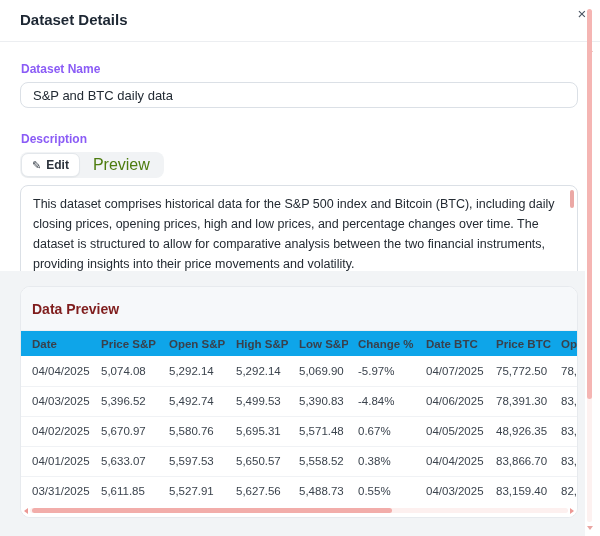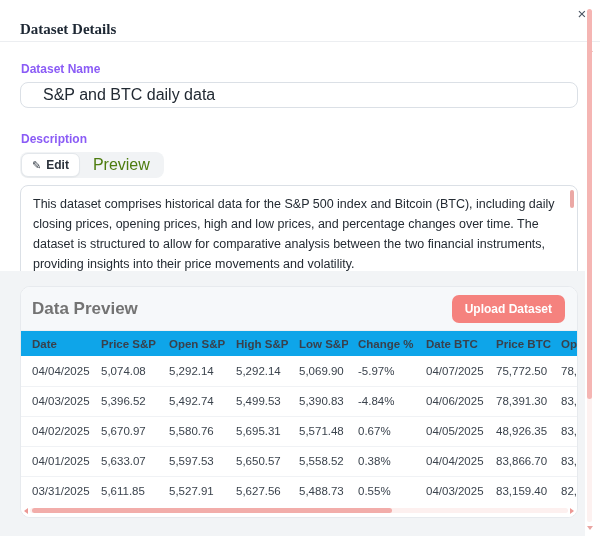--- a/index.html
+++ b/index.html
@@ -6,29 +6,29 @@
   html,body { width:600px; height:536px; }
   body {
     font-family: "Liberation Sans", "DejaVu Sans", sans-serif;
     background:#ffffff;
     position:relative;
     overflow:hidden;
     color:#242b33;
   }
   
   .modal-header { height:42px; border-bottom:1px solid #eceef1; position:relative; }
-  .modal-title { position:absolute; left:20px; top:21px; font-size:15px; font-weight:700; color:#1d2733;font-family:Liberation Serif, serif; }
+  .modal-title { position:absolute; left:20px; top:11px; font-size:15px; font-weight:700; color:#1d2733; }
   .close-btn { position:absolute; right:8px; top:4px; width:20px; height:20px; border:none; background:transparent;
     font-size:15px; color:#4b5563; cursor:pointer; line-height:20px; text-align:center; padding:0; }
   
   .content { padding:20px 22px 0 20px; }
   .field-label { font-size:12px; font-weight:600; color:#8b5cf6; margin:0 0 6px 1px; }
   .text-input {
     width:100%; height:26px; border:1px solid #dbe0e6; border-radius:8px; background:#fff;
-    font-family:inherit; font-size:16px; color:#222a33; padding:0 22px; outline:none; display:block;
+    font-family:inherit; font-size:13px; color:#222a33; padding:0 12px; outline:none; display:block;
   }
   .desc-label { margin-top:24px; }
   .tabs-row { display:flex; justify-content:space-between; align-items:center; margin-top:5px; }
   .seg-control { display:inline-flex; background:#f1f3f5; border-radius:8px; padding:1px; align-items:stretch; }
   .seg-edit {
     display:inline-flex; align-items:center; gap:5px; background:#ffffff; border:1px solid #e3e7eb;
     border-radius:7px; padding:3px 10px; font-size:12px; font-weight:700; color:#2b323b; cursor:pointer;
     font-family:inherit; box-shadow:0 1px 1px rgba(0,0,0,.04);
   }
   .seg-edit .pencil { font-size:11px; color:#3a424c; }
@@ -56,21 +56,21 @@
   
   .lower { position:absolute; left:0; right:15px; top:271px; bottom:0; background:#f2f4f6; }
   .card {
     position:absolute; left:20px; right:7px; top:15px; bottom:18px;
     background:#ffffff; border:1px solid #e7eaee; border-radius:10px; overflow:hidden;
   }
   .card-header {
     height:44px; background:#f6f8fa; display:flex; align-items:center; justify-content:space-between;
     padding:0 12px 0 11px; border-bottom:1px solid #eef0f3;
   }
-  .card-title { font-size:17px; font-weight:700; color:#737373; }
+  .card-title { font-size:14px; font-weight:700; color:#7f1d1d; }
   .upload-btn {
     border:none; background:#f5827e; color:#ffffff; font-size:12px; font-weight:700;
     border-radius:7px; padding:7px 13px; cursor:pointer; font-family:inherit;
   }
   .table-clip { overflow:hidden; height:176px; }
   table { border-collapse:collapse; table-layout:fixed; width:620px; }
   thead th {
     background:#0ea5e9; height:25px; text-align:left; font-size:11.5px; font-weight:600;
     color:#39414c; padding:0 0 0 10px; white-space:nowrap; overflow:hidden;
   }
@@ -127,21 +127,20 @@
     <span class="ta-scroll-thumb"></span>
     <span class="ta-resize-grip"></span>
   </div>
 </div>
 
 <div class="lower">
   <div class="card">
 
     <div class="card-header">
       <div class="card-title">Data Preview</div>
-      <button class="upload-btn">Upload Dataset</button>
     </div>
 
     <div class="table-clip">
       <table>
         <colgroup>
           <col style="width:70px">
             <col style="width:68px">
             <col style="width:67px">
           <col style="width:63px">
             <col style="width:59px">

